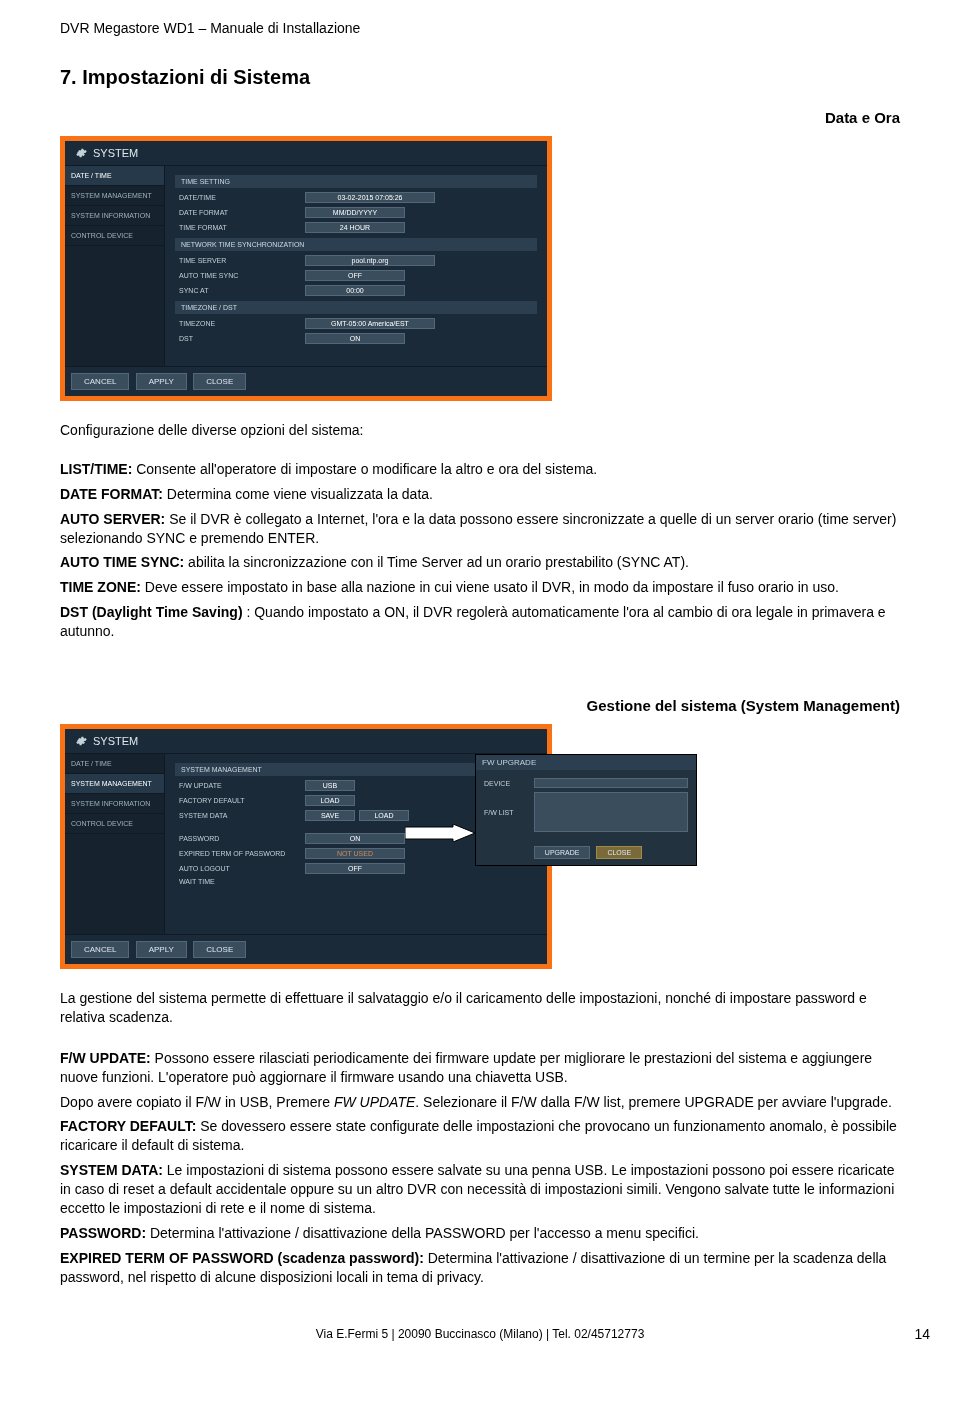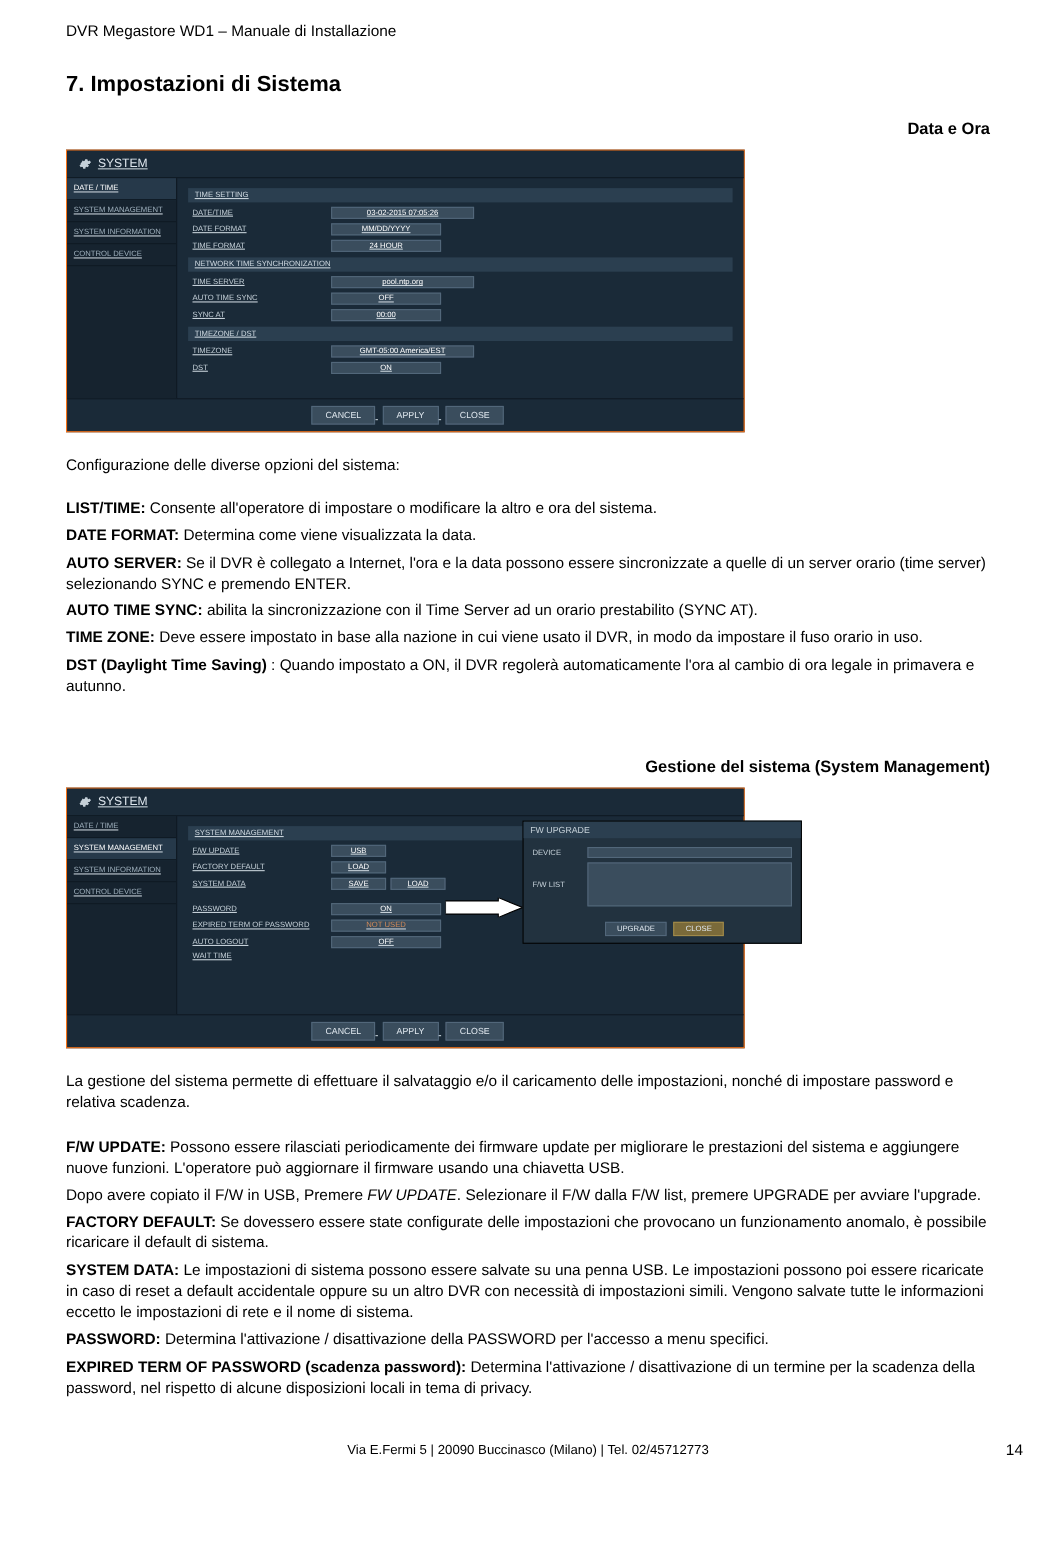--- a/index.html
+++ b/index.html
@@ -15,26 +15,25 @@
   .doc-header { text-align: left; font-size: 14px; margin-bottom: 30px; }
   .section-title { font-size: 20px; font-weight: bold; margin-bottom: 20px; }
   .subsection-title { font-size: 15px; font-weight: bold; margin-bottom: 10px; margin-top: 10px; text-align: right; }
   .para { font-size: 14px; line-height: 1.35; margin: 6px 0; text-align: left; }
   b { font-weight: bold; }
   .gap { height: 40px; }
   .figure { margin: 10px 0 20px 0; position: relative; }
 
   
   .dvr {
-    width: 617px;
+    width: 492px;
     background: #1a2a38;
     color: #c5d0d8;
     font-size: 8px;
-    border: 1px solid #f97316;
-    text-decoration: underline;
+    border: 5px solid #f97316;
   }
   .dvr-header {
     background: #1a2a38;
     padding: 6px 10px;
     display: flex;
     align-items: center;
     gap: 6px;
     font-size: 11px;
     color: #e0e8ef;
     border-bottom: 1px solid #0f1a24;
@@ -76,41 +75,41 @@
     background: #3a4d5d;
     border: 1px solid #52677a;
     padding: 1px 6px;
     font-size: 7px;
     color: #fff;
     min-width: 100px;
     text-align: center;
   }
   .dvr-field.wide { min-width: 130px; }
   .dvr-footer {
-    padding: 6px 16px;
-    text-align: center;
+    padding: 6px 2px;
+    text-align: left;
     border-top: 1px solid #0f1a24;
   }
   .dvr-btn {
     display: inline-block;
     background: #3a4d5d;
     border: 1px solid #52677a;
     padding: 3px 12px;
     font-size: 8px;
     color: #e0e8ef;
     margin-left: 4px;
   }
   .dvr-btn.highlight { background: #7a6a3a; border-color: #a08a4a; }
 
   
   .popup {
     position: absolute;
     background: #22323f;
     border: 1px solid #000;
-    width: 254px;
+    width: 222px;
     font-size: 7px;
     color: #c5d0d8;
   }
   .popup-header {
     background: #2b3f50;
     padding: 3px 6px;
     font-size: 8px;
   }
   .popup-body { padding: 6px 8px; }
   .popup-row { display: flex; padding: 2px 0; align-items: center; }

